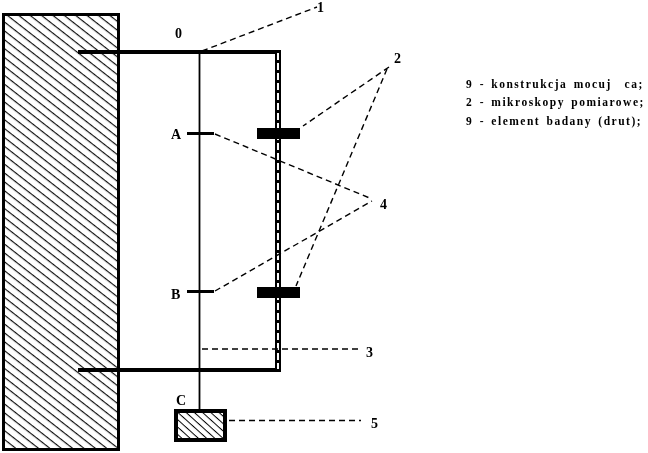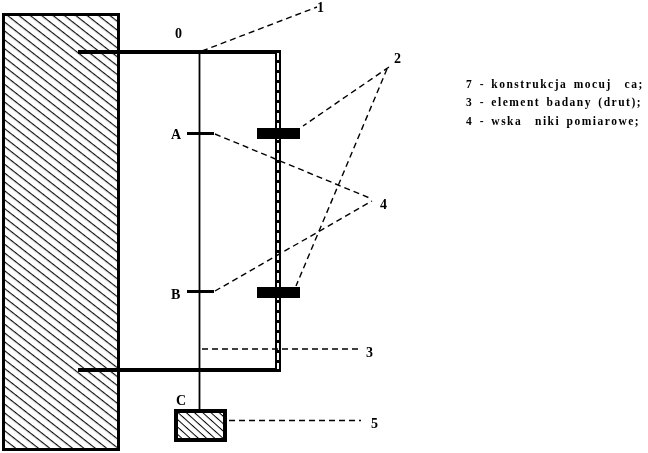--- a/index.html
+++ b/index.html
@@ -100,18 +100,18 @@
   <div class="pt-label lbl-B">B</div>
   <div class="pt-label lbl-C">C</div>
 
   <div class="num-label lbl-n1">1</div>
   <div class="num-label lbl-n2">2</div>
   <div class="num-label lbl-n3">3</div>
   <div class="num-label lbl-n4">4</div>
   <div class="num-label lbl-n5">5</div>
 
   <div class="legend">
-    <div class="legend-line">7 - konstrukcja mocuj  ca;</div>
-    <div class="legend-line">3 - element badany (drut);</div>
-    <div class="legend-line">4 - wska  niki pomiarowe;</div>
+    <div class="legend-line">9 - konstrukcja mocuj  ca;</div>
+    <div class="legend-line">2 - mikroskopy pomiarowe;</div>
+    <div class="legend-line">9 - element badany (drut);</div>
   </div>
 
 </div>
 
 </body></html>

